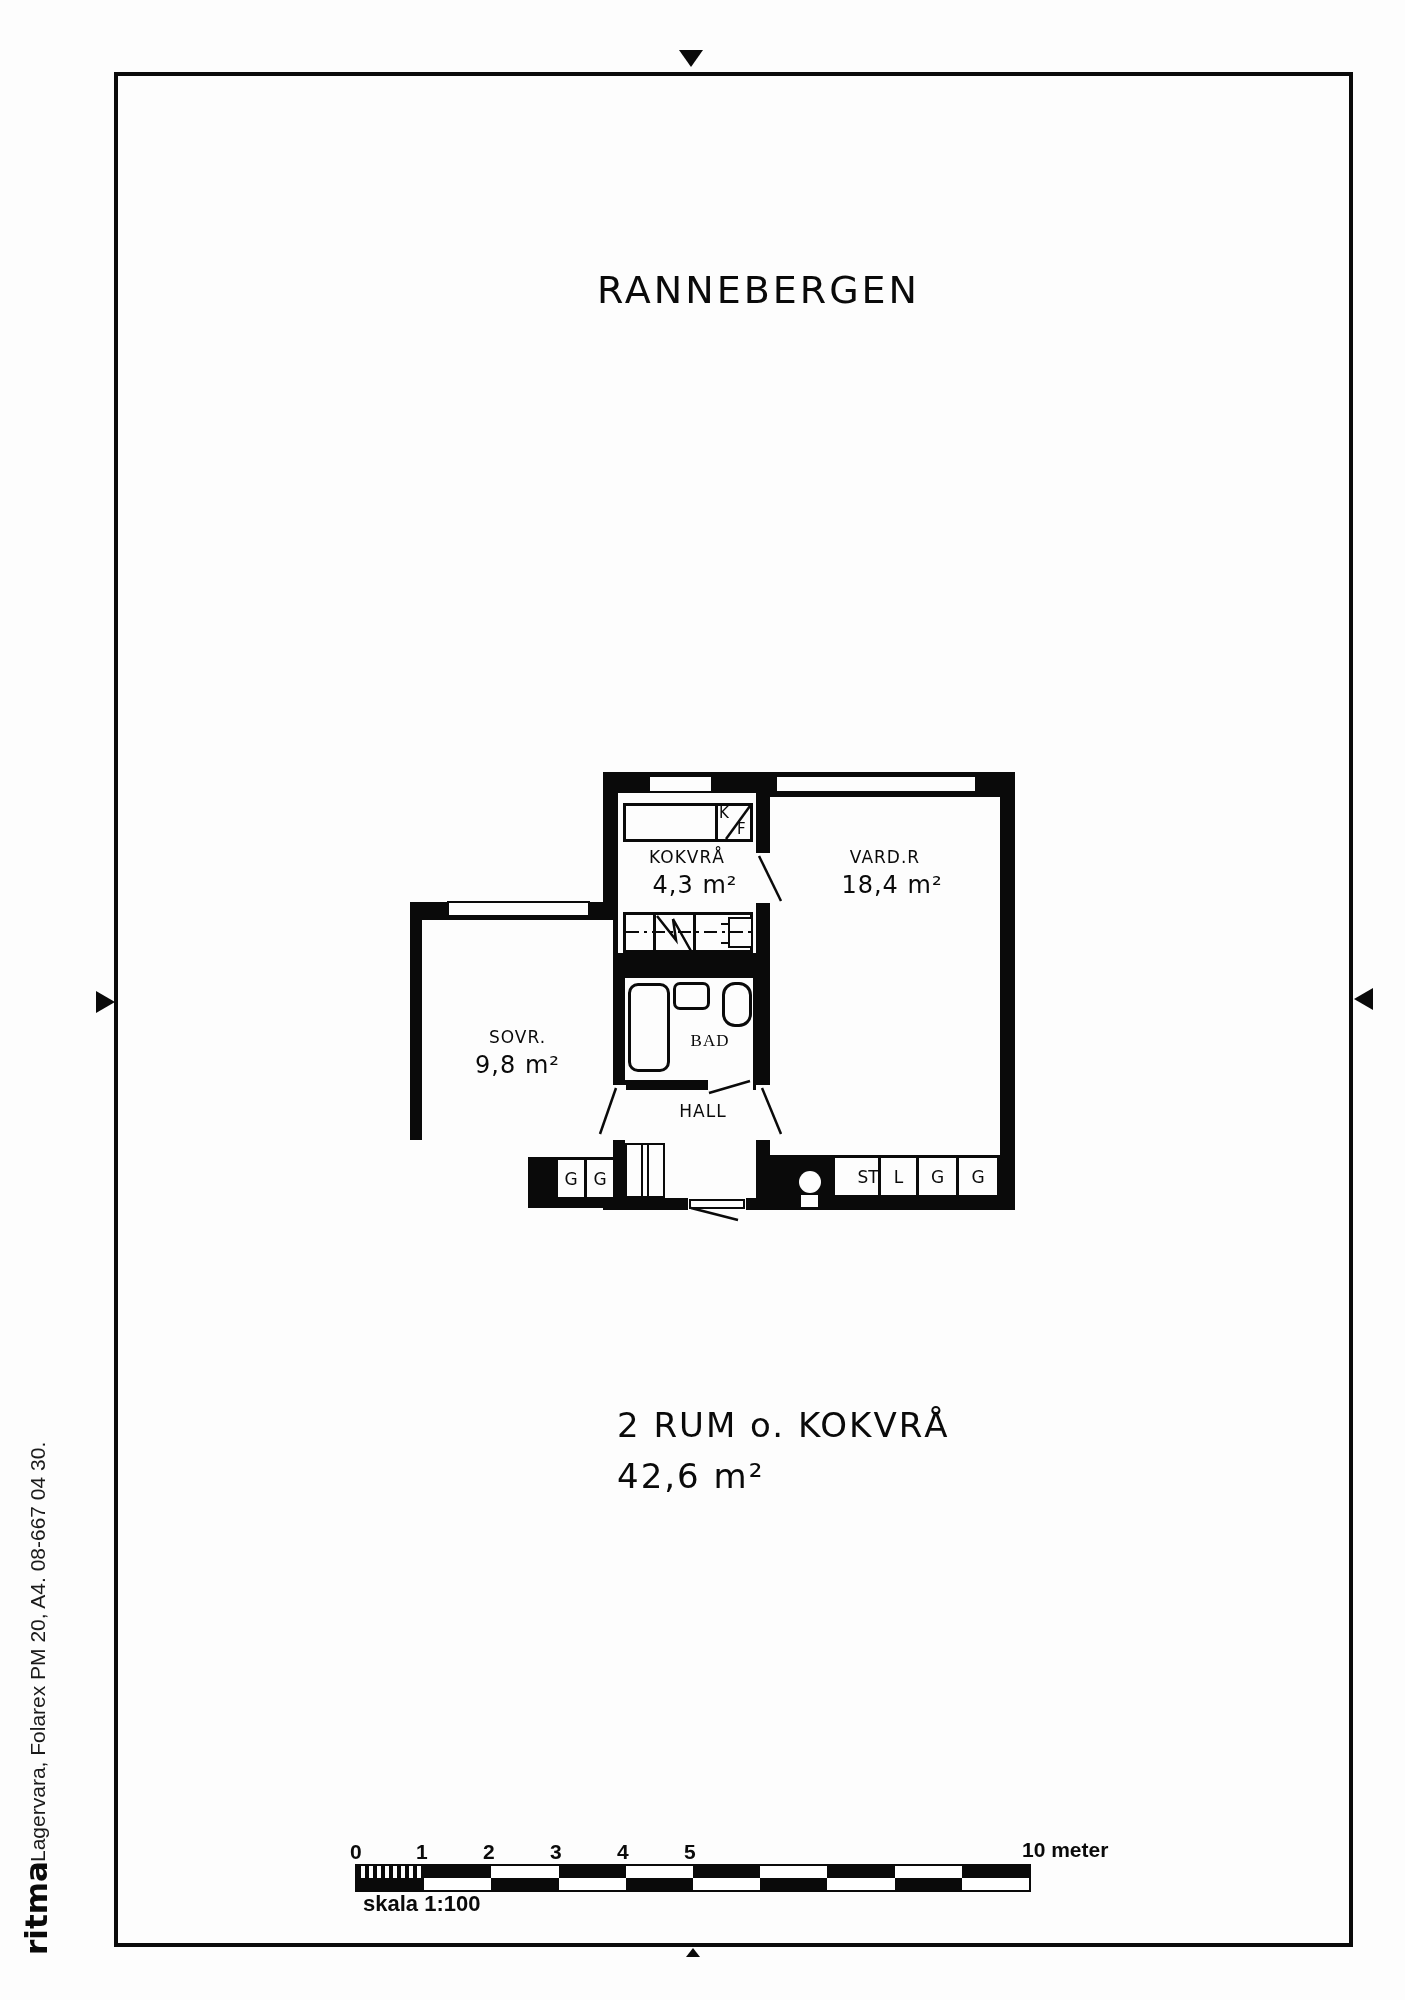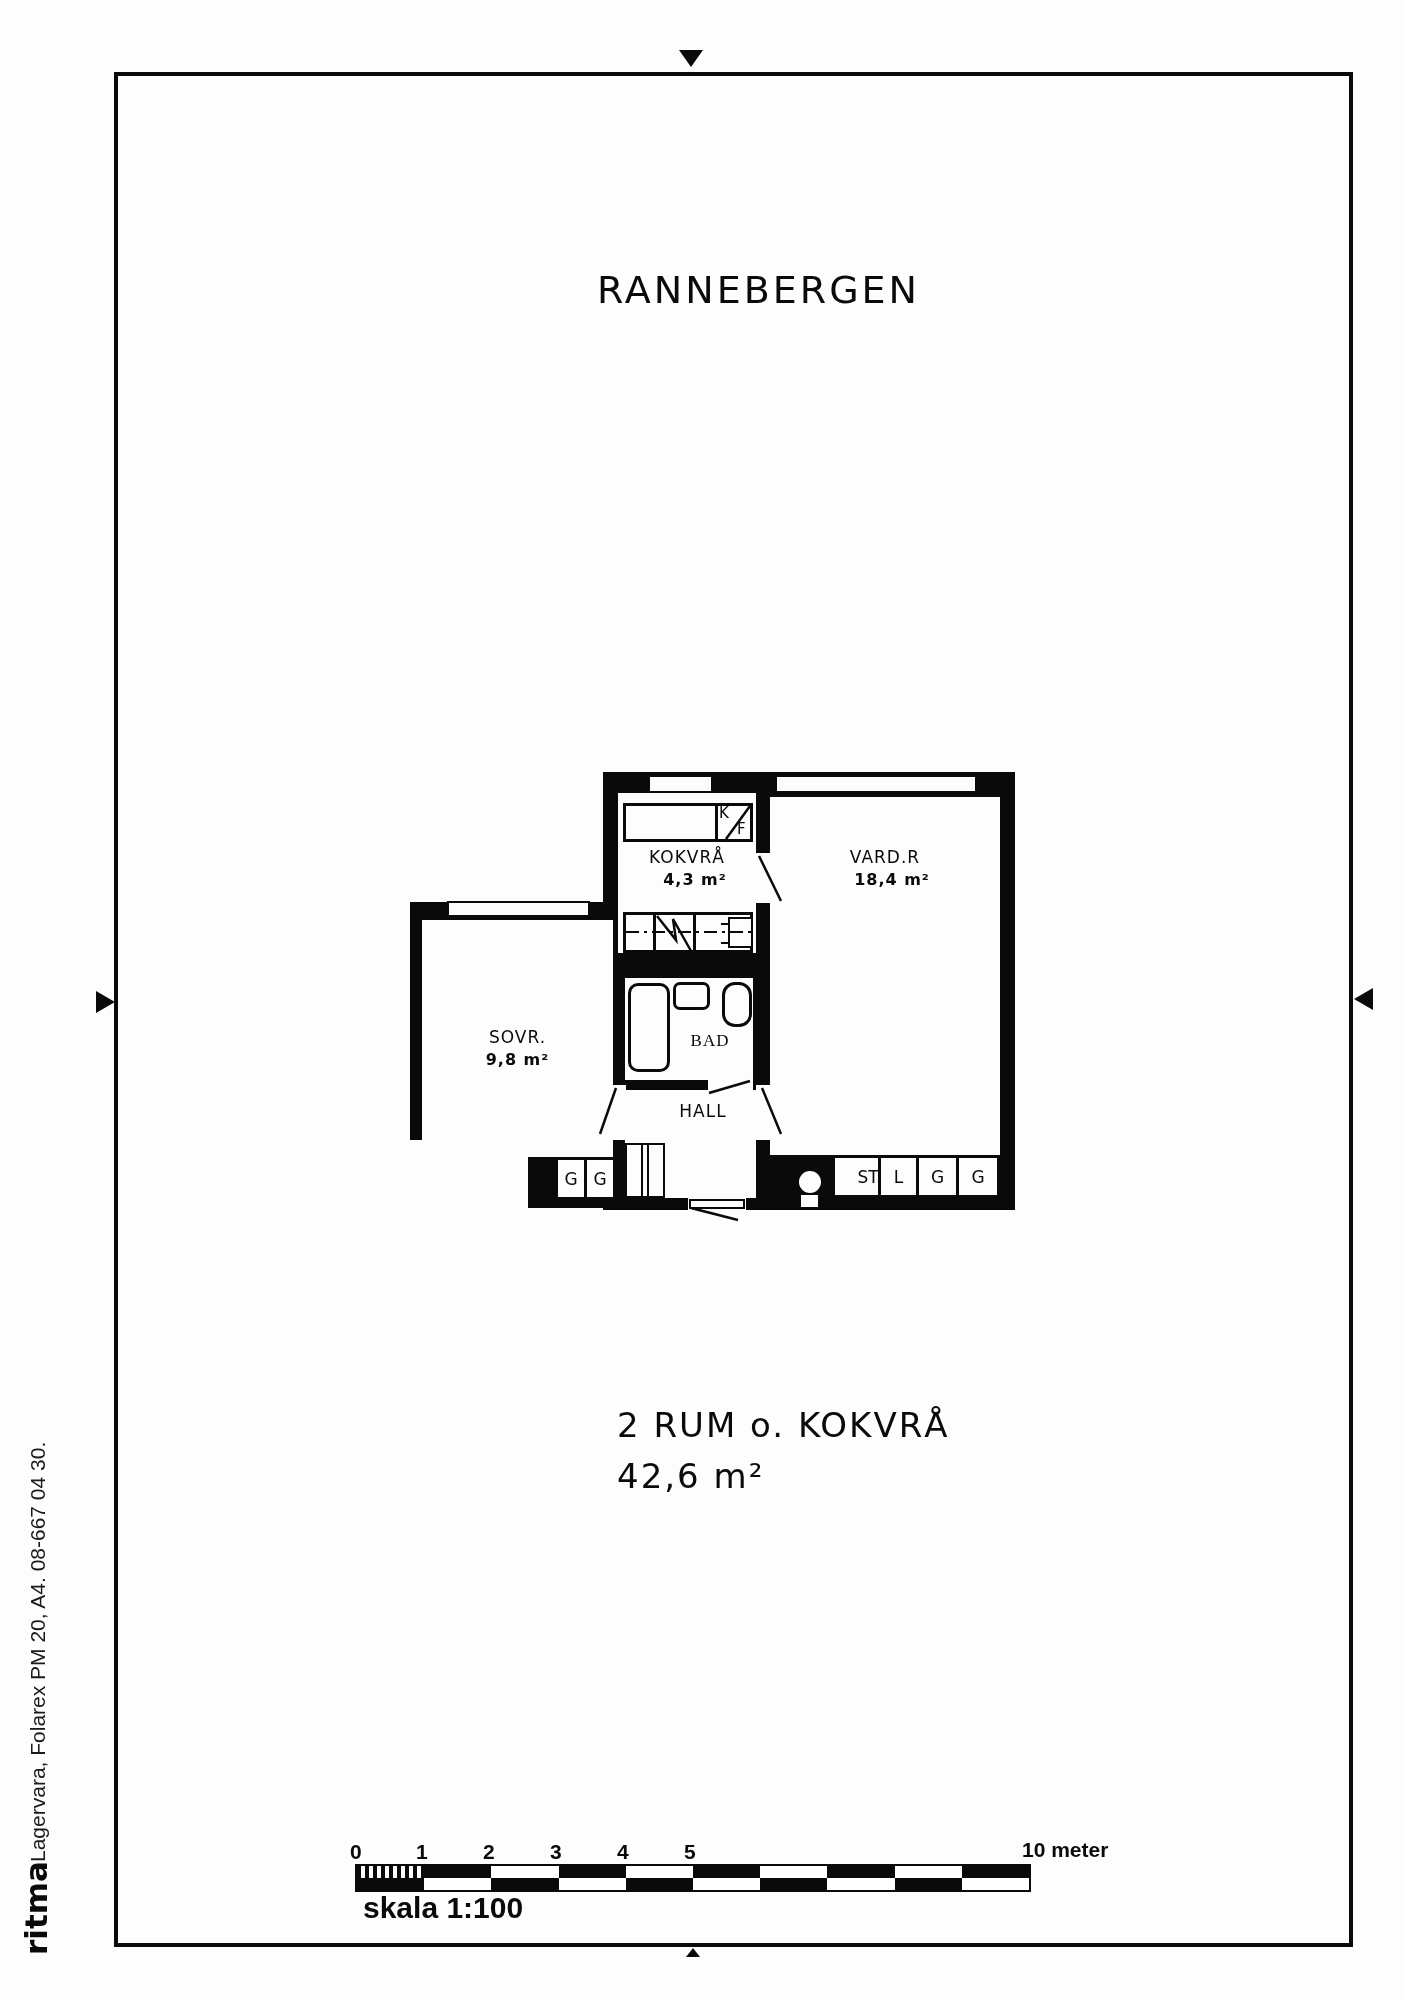--- a/index.html
+++ b/index.html
@@ -20,37 +20,37 @@
   
   .title{left:114px;top:268px;width:1289px;text-align:center;font-size:38px;letter-spacing:3px;font-weight:500;}
   
   .plan{left:410px;top:770px;width:606px;height:480px;}
   .blk{position:absolute;background:#0a0a0a;}
   .room{position:absolute;background:#fdfdfd;}
   .win{position:absolute;background:#fdfdfd;border:2px solid #0a0a0a;box-sizing:border-box;}
   .fix{position:absolute;background:#fdfdfd;border:3px solid #0a0a0a;box-sizing:border-box;}
   .lbl{position:absolute;text-align:center;line-height:1.35;}
   .room-name{font-size:17px;letter-spacing:1px;font-weight:500;}
-  .room-area{font-size:16px;letter-spacing:1px;font-weight:700;}
+  .room-area{font-size:24px;letter-spacing:1px;font-weight:400;}
   .cell-lbl{position:absolute;font-size:17px;font-weight:500;text-align:center;}
   .vline{position:absolute;background:#0a0a0a;width:3px;}
   .leaf{position:absolute;background:#fdfdfd;border:2px solid #0a0a0a;box-sizing:border-box;}
   .circle{position:absolute;background:#fdfdfd;border-radius:50%;}
   
   .typ{left:617px;top:1400px;font-size:34px;letter-spacing:2px;line-height:51px;font-weight:500;}
   
   .sb-num{position:absolute;top:1840px;font-family:"Liberation Sans",sans-serif;font-weight:bold;font-size:21px;}
   .sb-right{position:absolute;top:1838px;font-family:"Liberation Sans",sans-serif;font-weight:bold;font-size:21px;}
   .sbar{left:355px;top:1864px;width:676px;height:28px;border:2px solid #0a0a0a;box-sizing:border-box;display:flex;flex-direction:column;background:#fff;}
   .sbar .row{display:flex;flex:1;}
   .sbar .seg{flex:1;}
   .sg-b{background:#0a0a0a;}
   .sg-w{background:#fff;}
   .sg-h{background:repeating-linear-gradient(90deg,#0a0a0a 0 4px,#fff 4px 8px);}
-  .skala{left:363px;top:1891px;font-family:"Liberation Sans",sans-serif;font-weight:bold;font-size:30px;}
+  .skala{left:363px;top:1891px;font-family:"Liberation Sans",sans-serif;font-weight:bold;font-size:22px;}
   
   .sidecap{left:26px;top:1862px;width:475px;transform:rotate(-90deg);transform-origin:0 0;
     font-family:"Liberation Sans",sans-serif;font-size:21px;color:#1a1a1a;white-space:nowrap;}
   .sidelogo{left:18px;top:1955px;width:100px;transform:rotate(-90deg);transform-origin:0 0;
     font-size:31px;font-weight:900;letter-spacing:0;color:#0a0a0a;white-space:nowrap;}
   svg.overlay{position:absolute;left:0;top:0;pointer-events:none;}
 </style>
 </head>
 <body>
 

